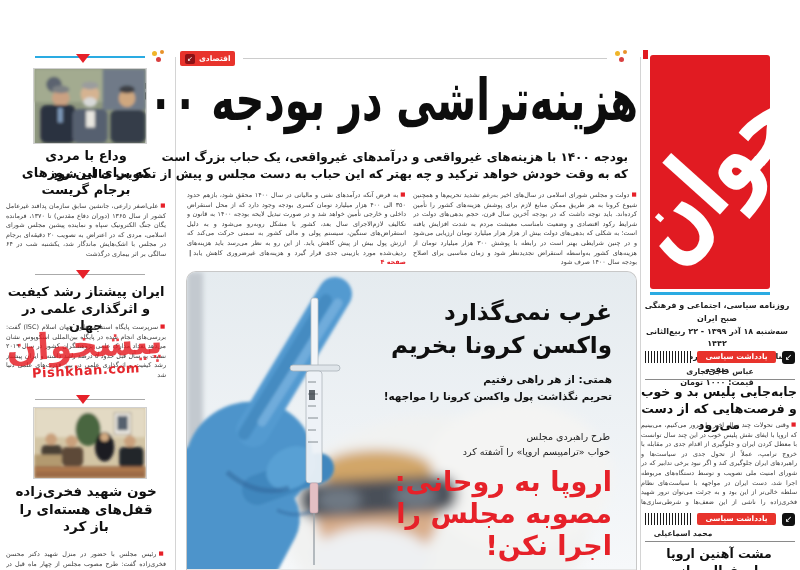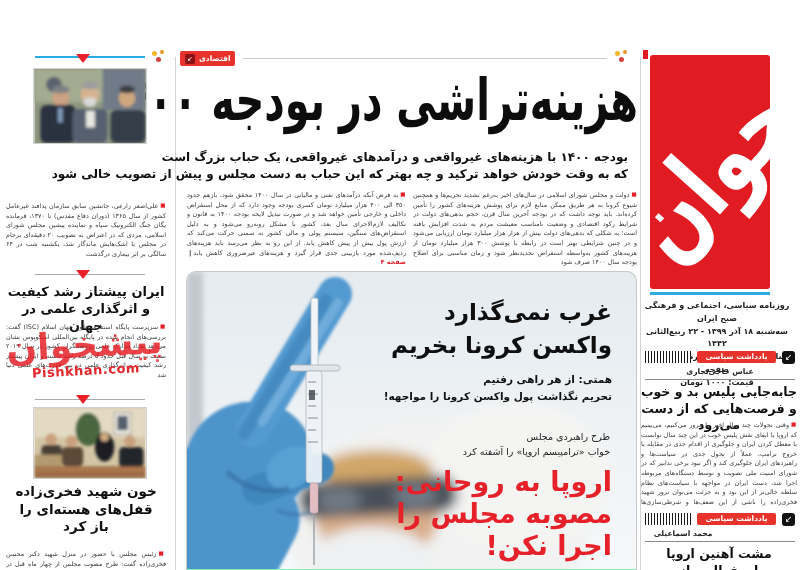--- a/index.html
+++ b/index.html
@@ -62,21 +62,21 @@
   #main-headline{left:186px;top:66px;width:452px;text-align:center;font-size:40px;font-weight:bold;color:#0d0d0d;
                  white-space:nowrap;transform:scale(1,1.45);transform-origin:center top;}
   #main-subhead{left:196px;top:149px;width:432px;text-align:center;font-size:12px;font-weight:bold;
                 line-height:1.45;color:#101010;}
   #main-subhead div{white-space:nowrap;}
   #main-body-right{left:413px;top:190px;width:224px;height:76px;overflow:hidden;}
   #main-body-left{left:187px;top:190px;width:219px;height:76px;overflow:hidden;}
 
   
   #photo-box{left:186px;top:271px;width:451px;height:299px;border:1px solid #c8c8c8;border-bottom:none;
-             border-radius:10px 10px 0 0;overflow:hidden;box-sizing:border-box;background:#86efac;}
+             border-radius:10px 10px 0 0;overflow:hidden;box-sizing:border-box;background:#e5e5e5;}
   #photo-box svg{position:absolute;left:0;top:0;}
   .ph-text{position:absolute;text-align:right;z-index:3;}
   #ph-head{top:24px;right:24px;font-size:23px;font-weight:bold;line-height:1.45;color:#0f0f0f;}
   #ph-deck{top:99px;right:24px;font-size:10.5px;font-weight:bold;line-height:1.65;color:#111;}
   #ph-kicker{top:157px;right:26px;font-size:9.5px;line-height:1.6;color:#1c1c1c;font-weight:500;}
   #ph-red{top:194px;right:24px;font-size:27px;font-weight:bold;line-height:1.18;color:#e62129;}
 
   
   #sb-topline{left:35px;top:56px;width:110px;height:2px;background:#2aabe2;}
   .tri{width:0;height:0;border-left:7px solid transparent;border-right:7px solid transparent;
@@ -275,20 +275,25 @@
         <ellipse cx="57" cy="17" rx="8.5" ry="4" fill="#9b9d9e"></ellipse>
         <ellipse cx="57" cy="34" rx="7" ry="5" fill="#d8d9d8"></ellipse>
         <rect x="39" y="41" width="36" height="35" rx="6" fill="#566070"></rect>
         <rect x="53" y="43" width="9" height="17" fill="#e8e6e0"></rect>
         <ellipse cx="95" cy="30" rx="8.5" ry="9" fill="#cfa77f"></ellipse>
         <ellipse cx="95" cy="21" rx="8" ry="4" fill="#3c3f45"></ellipse>
         <rect x="78" y="42" width="36" height="34" rx="6" fill="#353c49"></rect>
       </g>
     </svg>
   </div>
+  <div class="abs sb-title" id="sb-title1">
+    <div>وداع با مردی</div>
+    <div>که برای این روزهای</div>
+    <div>برجام گریست</div>
+  </div>
   <div class="abs small-body" id="sb-body1">
     <span class="red-bullet">■</span><span>علی‌اصغر زارعی، جانشین سابق سازمان پدافند غیرعامل کشور از سال ۱۳۶۵ (دوران دفاع مقدس) تا ۱۳۷۰، فرمانده یگان جنگ الکترونیک سپاه و نماینده پیشین مجلس شورای اسلامی، مردی که در اعتراض به تصویب ۲۰ دقیقه‌ای برجام در مجلس با اشک‌هایش ماندگار شد، یکشنبه شب در ۶۴ سالگی بر اثر بیماری درگذشت</span>
   </div>
 
   <div class="abs sb-rule" id="sb-rule1"></div>
   <div class="abs tri" id="sb-tri2"></div>
 
   <div class="abs sb-title" id="sb-title2">
     <div>ایران پیشتاز رشد کیفیت</div>
     <div>و اثرگذاری علمی در جهان</div>

